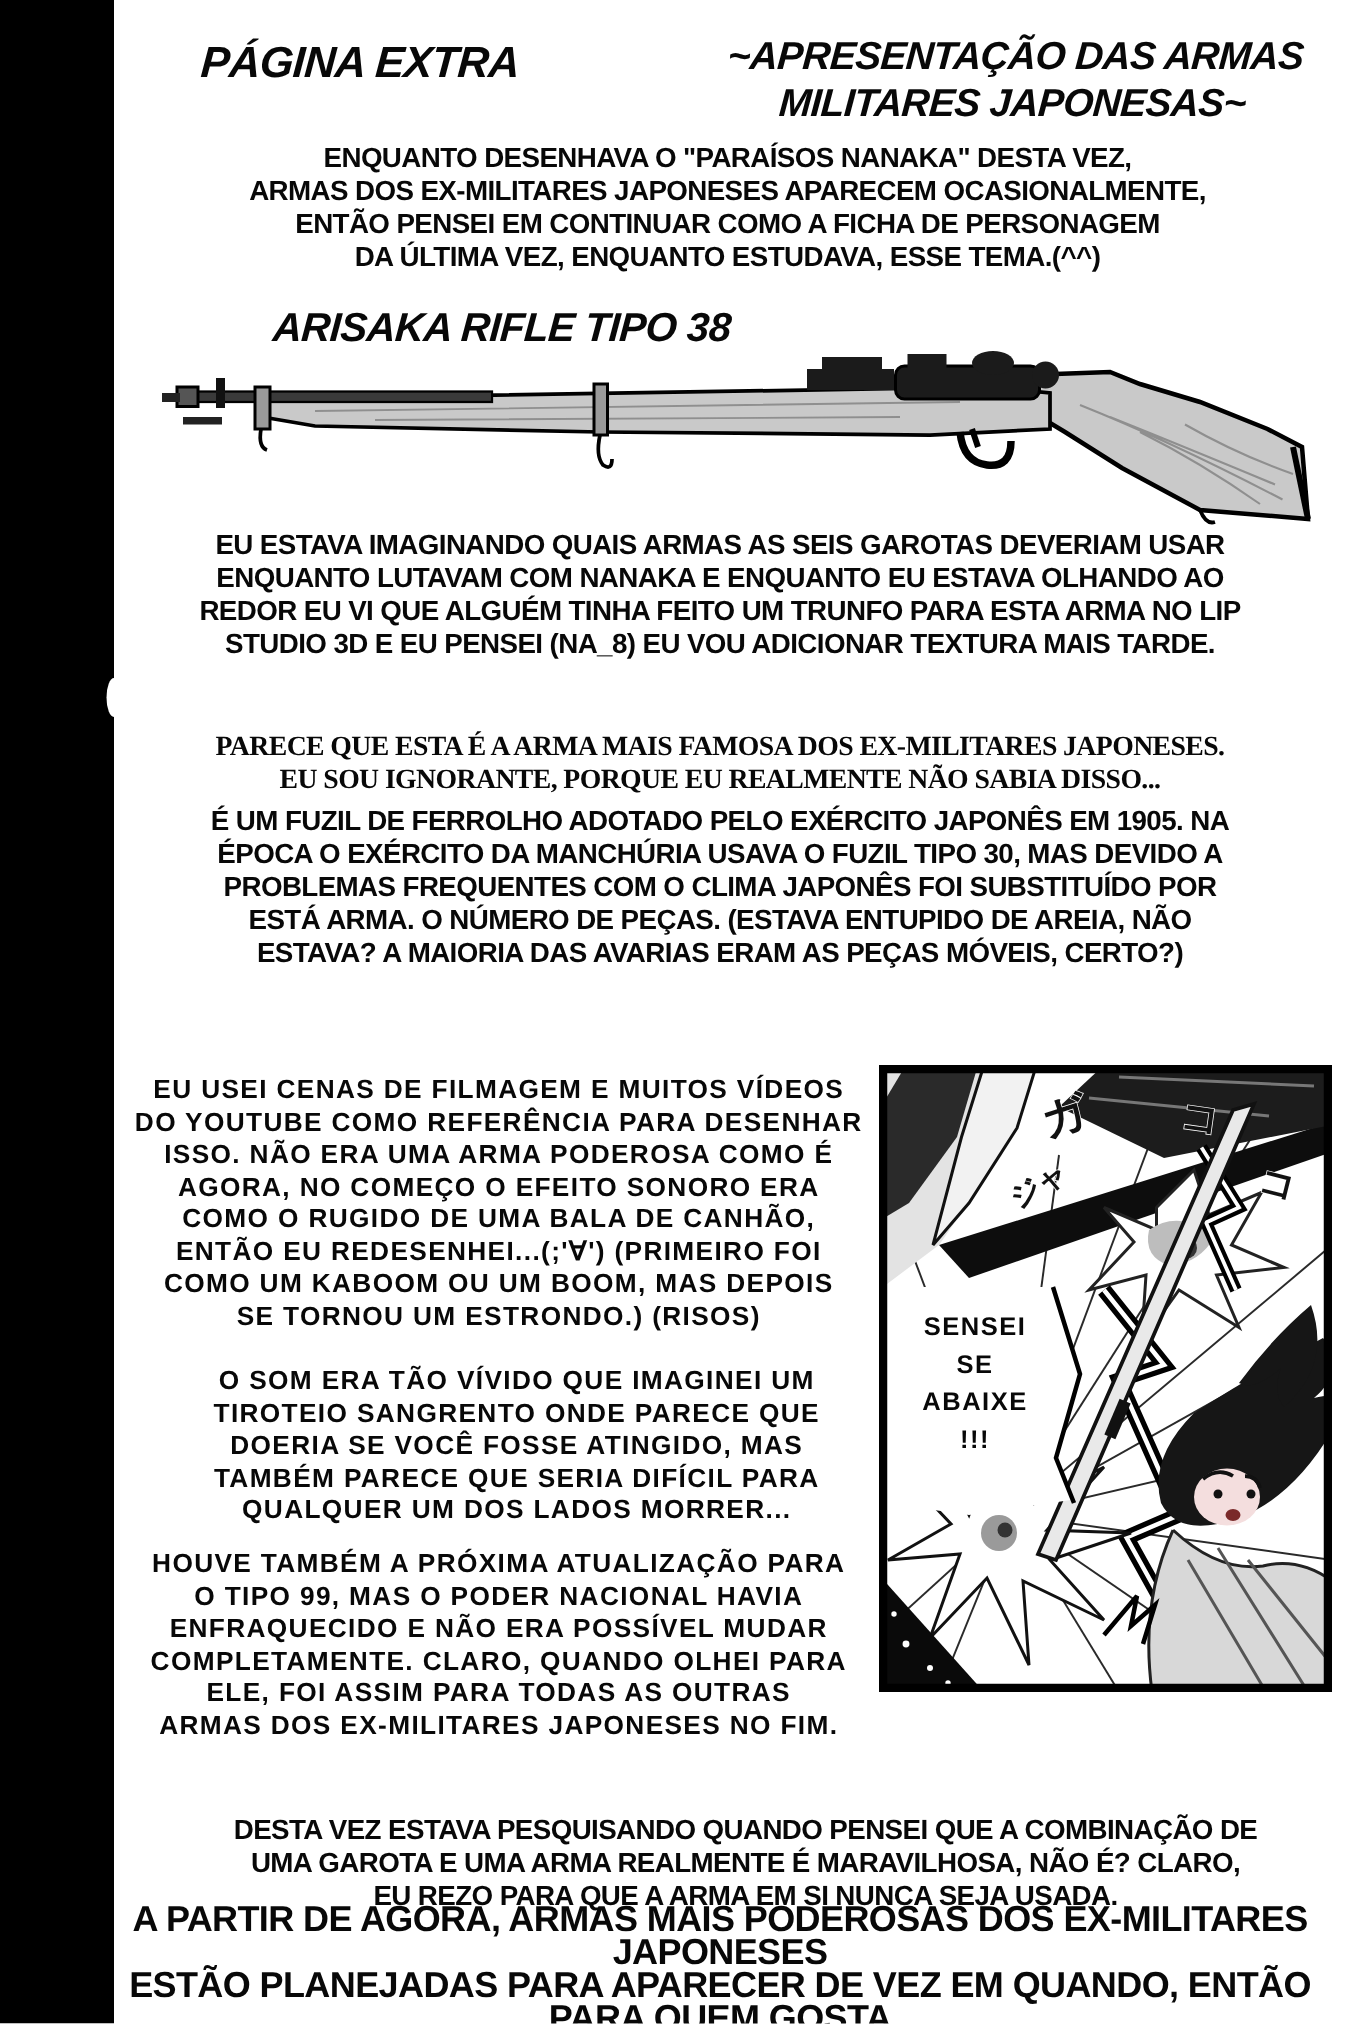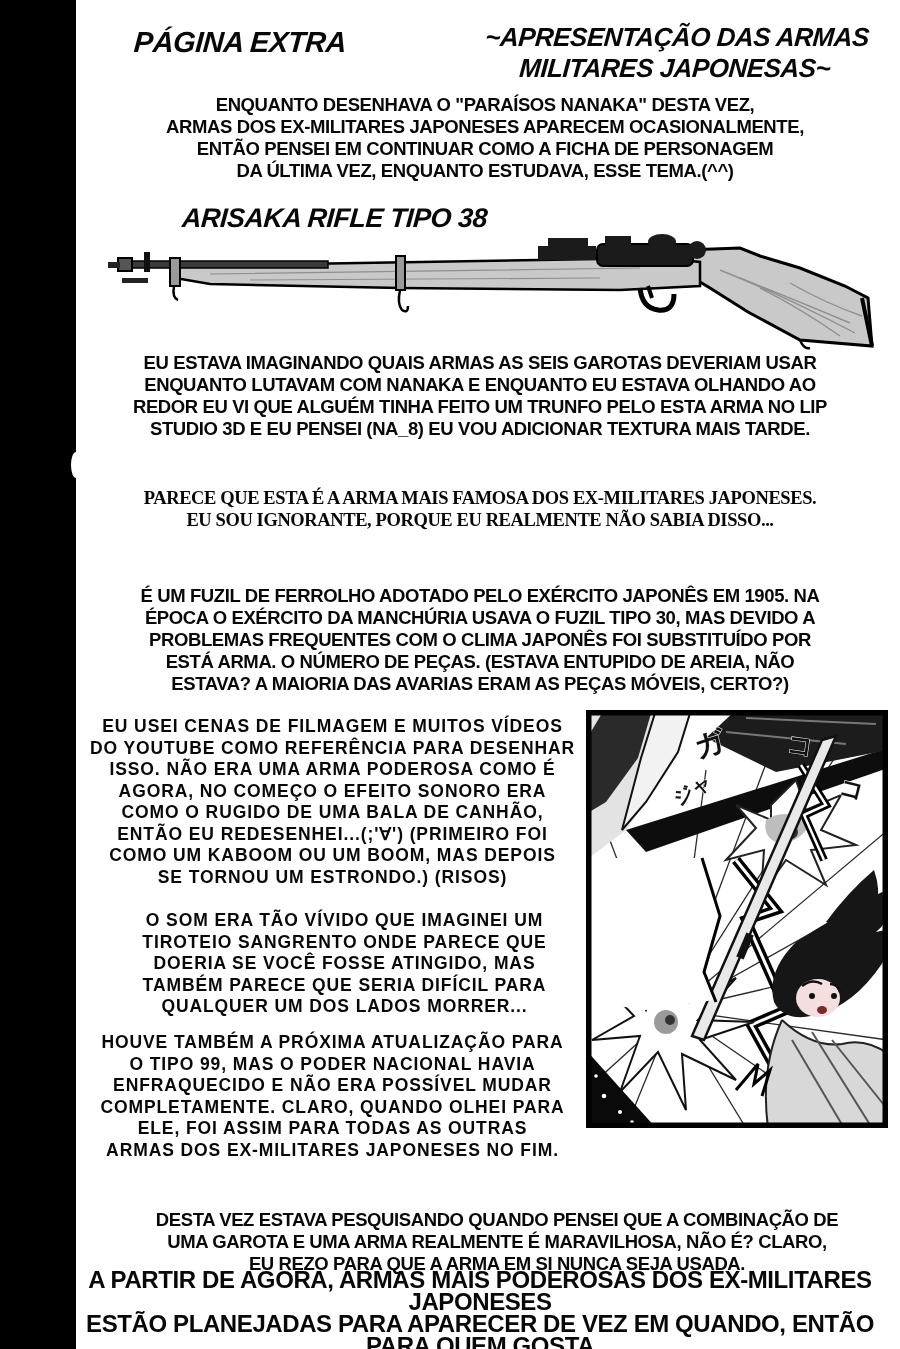--- a/index.html
+++ b/index.html
@@ -90,27 +90,27 @@
     <circle cx="597" cy="22" r="9" fill="#1b1b1b"></circle>
     <rect x="505" y="8" width="26" height="10" fill="#1b1b1b"></rect>
 
     <path d="M540,60 q2,20 18,22 q16,2 16,-16" stroke="#000" stroke-width="5" fill="none"></path>
     <path d="M548,58 l4,12" stroke="#000" stroke-width="4" fill="none"></path>
   </svg>
 </div>
 
 <div class="abs cond ctr lines" style="left:75px;top:352px;width:810px;">EU ESTAVA IMAGINANDO QUAIS ARMAS AS SEIS GAROTAS DEVERIAM USAR
 ENQUANTO LUTAVAM COM NANAKA E ENQUANTO EU ESTAVA OLHANDO AO
-REDOR EU VI QUE ALGUÉM TINHA FEITO UM TRUNFO PELO ESTA ARMA NO LIP
+REDOR EU VI QUE ALGUÉM TINHA FEITO UM TRUNFO PARA ESTA ARMA NO LIP
 STUDIO 3D E EU PENSEI (NA_8) EU VOU ADICIONAR TEXTURA MAIS TARDE.</div>
 
 <div class="abs cond ctr lines" style="left:75px;top:487px;width:810px;font-family:Liberation Serif, serif;">PARECE QUE ESTA É A ARMA MAIS FAMOSA DOS EX-MILITARES JAPONESES.
 EU SOU IGNORANTE, PORQUE EU REALMENTE NÃO SABIA DISSO...</div>
 
-<div class="abs cond ctr lines" style="left:75px;top:585px;width:810px;">É UM FUZIL DE FERROLHO ADOTADO PELO EXÉRCITO JAPONÊS EM 1905. NA
+<div class="abs cond ctr lines" style="left:75px;top:536px;width:810px;">É UM FUZIL DE FERROLHO ADOTADO PELO EXÉRCITO JAPONÊS EM 1905. NA
 ÉPOCA O EXÉRCITO DA MANCHÚRIA USAVA O FUZIL TIPO 30, MAS DEVIDO A
 PROBLEMAS FREQUENTES COM O CLIMA JAPONÊS FOI SUBSTITUÍDO POR
 ESTÁ ARMA. O NÚMERO DE PEÇAS. (ESTAVA ENTUPIDO DE AREIA, NÃO
 ESTAVA? A MAIORIA DAS AVARIAS ERAM AS PEÇAS MÓVEIS, CERTO?)</div>
 
 <div class="abs round ctr lines" style="left:80px;top:716px;width:505px;">EU USEI CENAS DE FILMAGEM E MUITOS VÍDEOS
 DO YOUTUBE COMO REFERÊNCIA PARA DESENHAR
 ISSO. NÃO ERA UMA ARMA PODEROSA COMO É
 AGORA, NO COMEÇO O EFEITO SONORO ERA
 COMO O RUGIDO DE UMA BALA DE CANHÃO,
@@ -213,20 +213,24 @@
     </g>
 
     <g font-family="DejaVu Sans, sans-serif" font-weight="bold" fill="#111" stroke="#fff" stroke-width="1" paint-order="stroke">
       <text x="112" y="48" font-size="30" transform="rotate(-18 112 48)">ガ</text>
       <text x="200" y="42" font-size="26" transform="rotate(8 200 42)">コ</text>
       <text x="92" y="96" font-size="20" transform="rotate(-30 92 96)">ジャ</text>
       <text x="252" y="84" font-size="24" transform="rotate(14 252 84)">コ</text>
     </g>
   </svg>
 
+  <div class="abs speech lines" style="left:8px;top:162px;width:112px;">SENSEI
+SE
+ABAIXE
+!!!</div>
 </div>
 
 <div class="abs cond ctr lines" style="left:92px;top:1181px;width:810px;margin-top:28px;">DESTA VEZ ESTAVA PESQUISANDO QUANDO PENSEI QUE A COMBINAÇÃO DE
 UMA GAROTA E UMA ARMA REALMENTE É MARAVILHOSA, NÃO É? CLARO,
 EU REZO PARA QUE A ARMA EM SI NUNCA SEJA USADA.</div>
 
 <div class="abs cond ctr lines" style="left:70px;top:1269px;width:820px;font-size:24px;">A PARTIR DE AGORA, ARMAS MAIS PODEROSAS DOS EX-MILITARES JAPONESES
 ESTÃO PLANEJADAS PARA APARECER DE VEZ EM QUANDO, ENTÃO PARA QUEM GOSTA
 DESSE TIPO DE COISA, POR FAVOR, AGUARDE O PRÓXIMO "PARAÍSOS NANAKA"~.</div>
 

